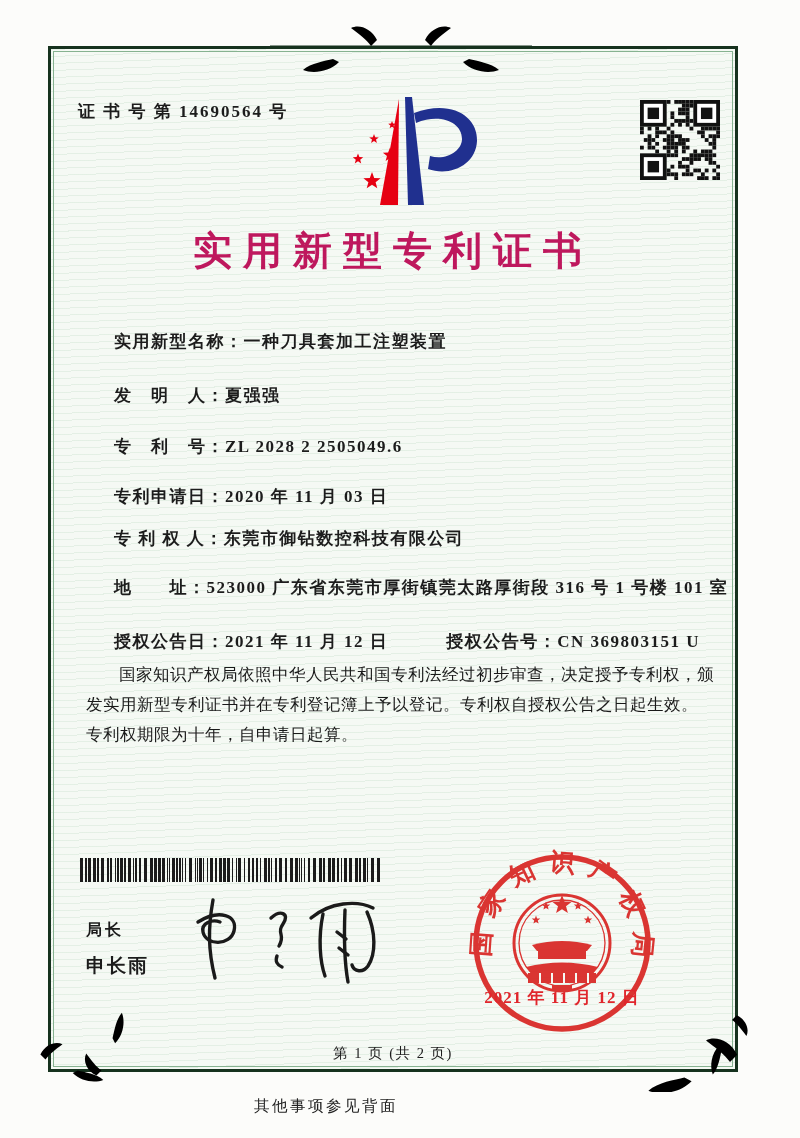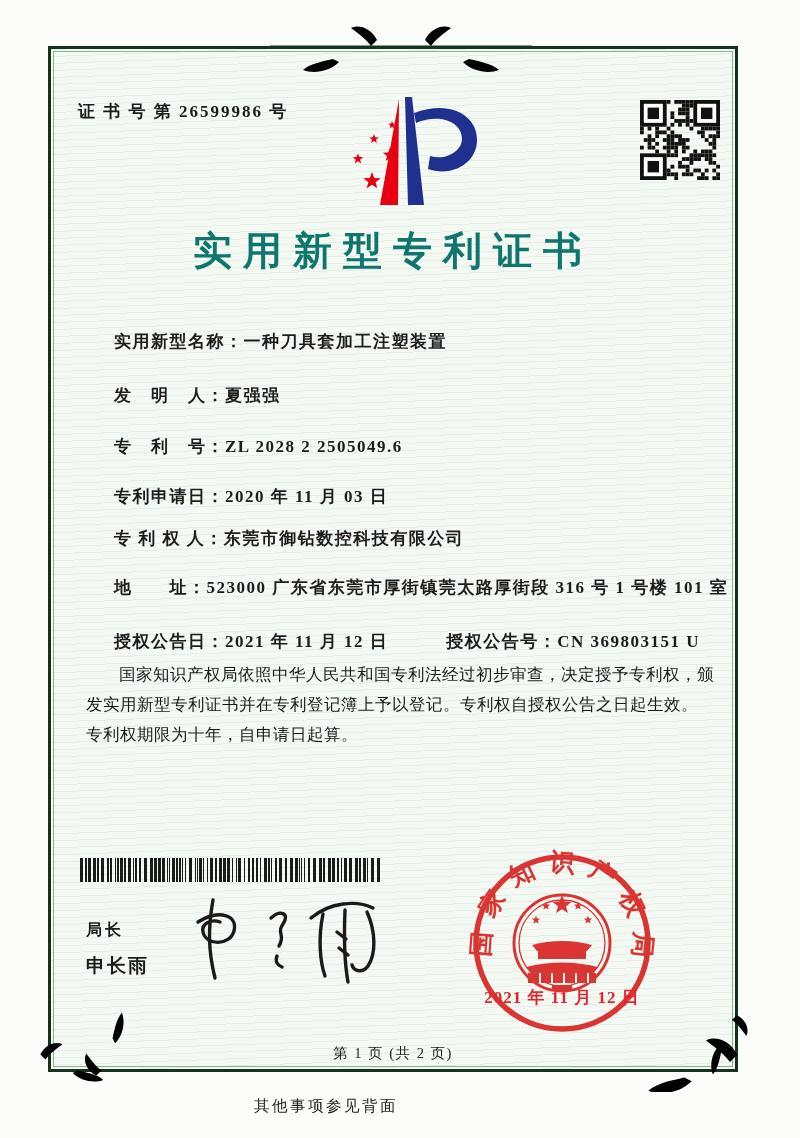--- a/index.html
+++ b/index.html
@@ -24,21 +24,21 @@
   .frame::before{
     content:"";position:absolute;inset:2px;
     border:1px solid #86b290;pointer-events:none;
   }
   
   .cert-no{left:78px;top:100px;font-size:17px;font-weight:600;letter-spacing:2px;}
   .logo{left:332px;top:94px;width:150px;height:120px;}
   .qr{left:640px;top:100px;width:80px;height:80px;}
   .title{
     left:48px;top:224px;width:690px;text-align:center;
-    font-size:39px;font-weight:bold;letter-spacing:11px;color:#0f766e;
+    font-size:39px;font-weight:bold;letter-spacing:11px;color:#be185d;
   }
   
   .row{left:86px;font-size:17px;letter-spacing:1.5px;font-weight:600;white-space:nowrap;margin-left:28px;}
   .row .lbl{display:inline-block;}
   .row.addr{white-space:normal;width:640px;line-height:1.45;}
   .row.addr .lbl{vertical-align:top;}
   .row.addr .val{display:inline-block;width:540px;vertical-align:top;}
   .row .pair2{margin-left:58px;}
   
   .body-text{
@@ -91,21 +91,21 @@
 <svg class="abs orn orn-bl" viewBox="0 0 120 112">
   <use href="#flourish" transform="translate(-4,52) scale(0.85)"></use>
   <use href="#flourish" transform="translate(52,114) rotate(-90) scale(0.85)"></use>
 </svg>
 
 <svg class="abs orn orn-br" viewBox="0 0 178 100">
   <use href="#flourish" transform="translate(178,34) scale(-1.2,1.2)"></use>
   <use href="#flourish" transform="translate(168,4) rotate(90) scale(0.8)"></use>
 </svg>
 
-<div class="abs cert-no">证 书 号 第 26599986 号</div>
+<div class="abs cert-no">证 书 号 第 14690564 号</div>
 
 <svg class="abs logo" viewBox="0 0 150 118">
   <polygon points="67,4 48,110 66,110" fill="#e60012"></polygon>
   <polygon points="73,2 80,2 92,110 76,110" fill="#20308f"></polygon>
   <path d="M82,18 C120,4 146,22 145,46 C144,70 118,82 96,74 L98,61 C114,66 130,56 130,44 C130,27 108,18 84,28 Z" fill="#20308f"></path>
   <polygon fill="#e60012" points="40.0,77.0 42.2,82.9 48.6,83.2 43.6,87.2 45.3,93.3 40.0,89.8 34.7,93.3 36.4,87.2 31.4,83.2 37.8,82.9"></polygon>
   <polygon fill="#e60012" points="58.0,52.5 59.9,57.5 65.1,57.7 61.0,61.0 62.4,66.1 58.0,63.1 53.6,66.1 55.0,61.0 50.9,57.7 56.1,57.5"></polygon>
   <polygon fill="#e60012" points="26.0,58.5 27.4,62.1 31.2,62.3 28.2,64.7 29.2,68.4 26.0,66.3 22.8,68.4 23.8,64.7 20.8,62.3 24.6,62.1"></polygon>
   <polygon fill="#e60012" points="42.0,39.0 43.2,42.3 46.8,42.5 44.0,44.6 44.9,48.0 42.0,46.1 39.1,48.0 40.0,44.6 37.2,42.5 40.8,42.3"></polygon>
   <polygon fill="#e60012" points="60.0,26.0 61.0,28.6 63.8,28.8 61.6,30.5 62.4,33.2 60.0,31.7 57.6,33.2 58.4,30.5 56.2,28.8 59.0,28.6"></polygon>

